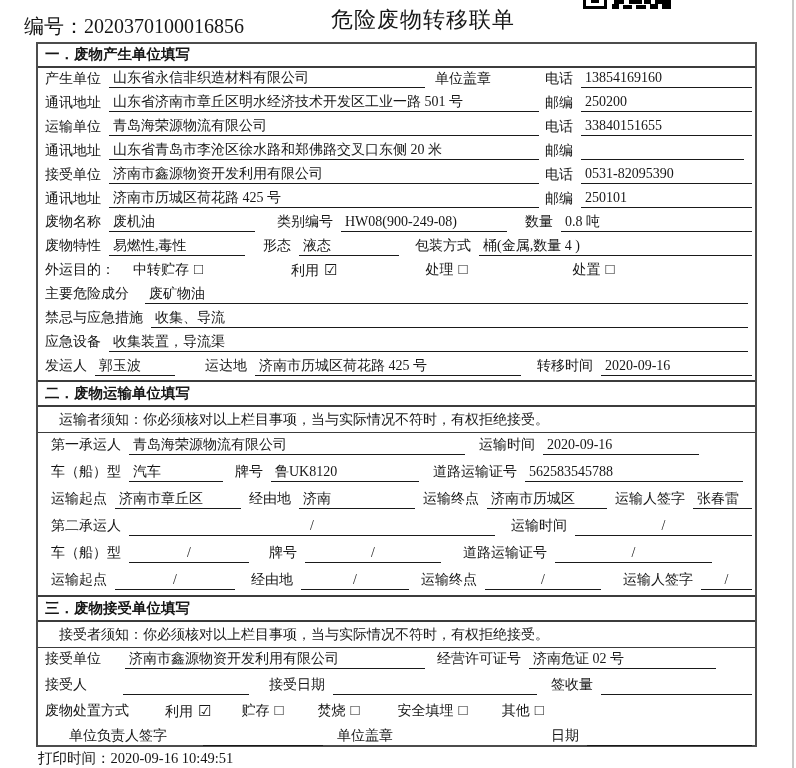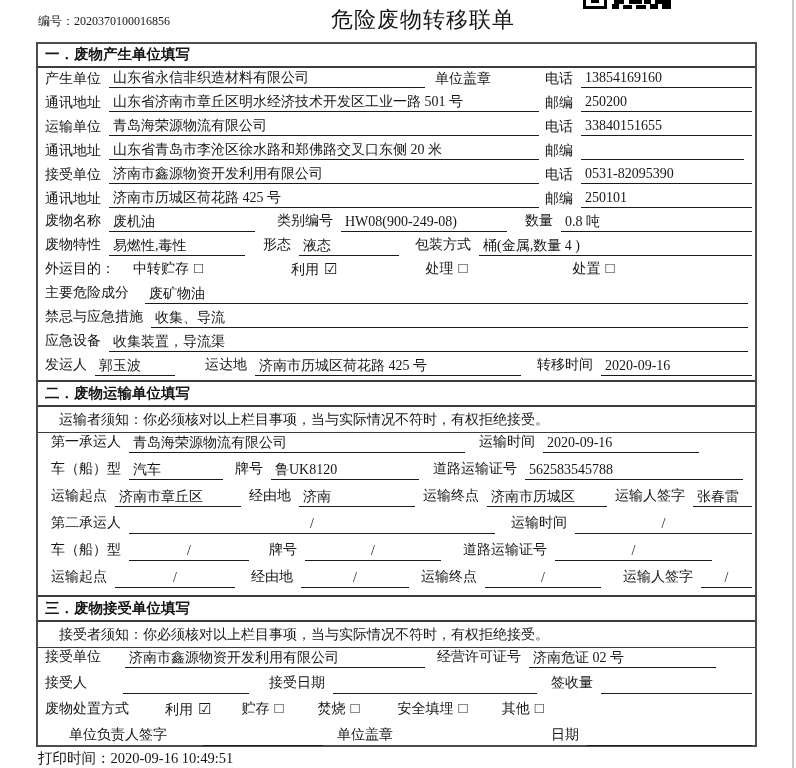--- a/index.html
+++ b/index.html
@@ -1,30 +1,30 @@
 <!DOCTYPE html>
 <html><head>
 <meta charset="utf-8">
 <style>
   html,body{margin:0;padding:0;background:#fff;}
   .page{position:relative;width:796px;height:768px;background:#ffffff;overflow:hidden;
         font-family:"Liberation Serif","DejaVu Serif",serif;color:#161616;font-size:14px;}
   .page-edge{position:absolute;right:2px;top:0;width:2px;height:768px;background:#c9c9c9;}
-  .doc-no{position:absolute;left:38px;top:13px;font-size:12px;white-space:nowrap;}
+  .doc-no{position:absolute;left:24px;top:13px;font-size:20px;white-space:nowrap;}
   .doc-title{position:absolute;left:331px;top:5px;font-size:22px;font-weight:normal;letter-spacing:1px;white-space:nowrap;}
   .qr{position:absolute;left:583px;top:0;}
 
   .form-table{position:absolute;left:36px;top:42px;width:721px;height:705px;
               border:2px solid #4c4c4c;box-sizing:border-box;display:flex;flex-direction:column;background:#fff;}
   .sec-head{font-weight:bold;font-size:14.5px;height:24px;line-height:21px;padding-left:7px;
             border-bottom:2px solid #3c3c3c;box-sizing:border-box;flex:0 0 auto;}
   .sec-head.mid{border-top:2px solid #3c3c3c;height:27px;line-height:23px;}
   .notice{height:26px;line-height:25px;padding-left:21px;border-bottom:1px solid #3c3c3c;
           box-sizing:border-box;flex:0 0 auto;white-space:nowrap;}
-  .row{display:flex;align-items:flex-start;height:24px;padding:0 3px 4px 7px;
+  .row{display:flex;align-items:center;height:24px;padding:0 3px 4px 7px;
        box-sizing:border-box;white-space:nowrap;flex:0 0 auto;}
   .row.h27{height:27px;padding-left:13px;}
   .row.grow{flex:1 1 auto;margin-left:24px;}
   .lab{margin-right:8px;flex:0 0 auto;}
   .u{border-bottom:1px solid #1a1a1a;padding:0 4px;height:19px;line-height:19px;
      box-sizing:content-box;overflow:hidden;flex:0 0 auto;}
   .uf{flex:1 1 auto;}
   .colL{flex:0 0 500px;display:flex;align-items:flex-end;}
   .colR{flex:1 1 auto;display:flex;align-items:flex-end;}
   .cb{flex:0 0 auto;}

